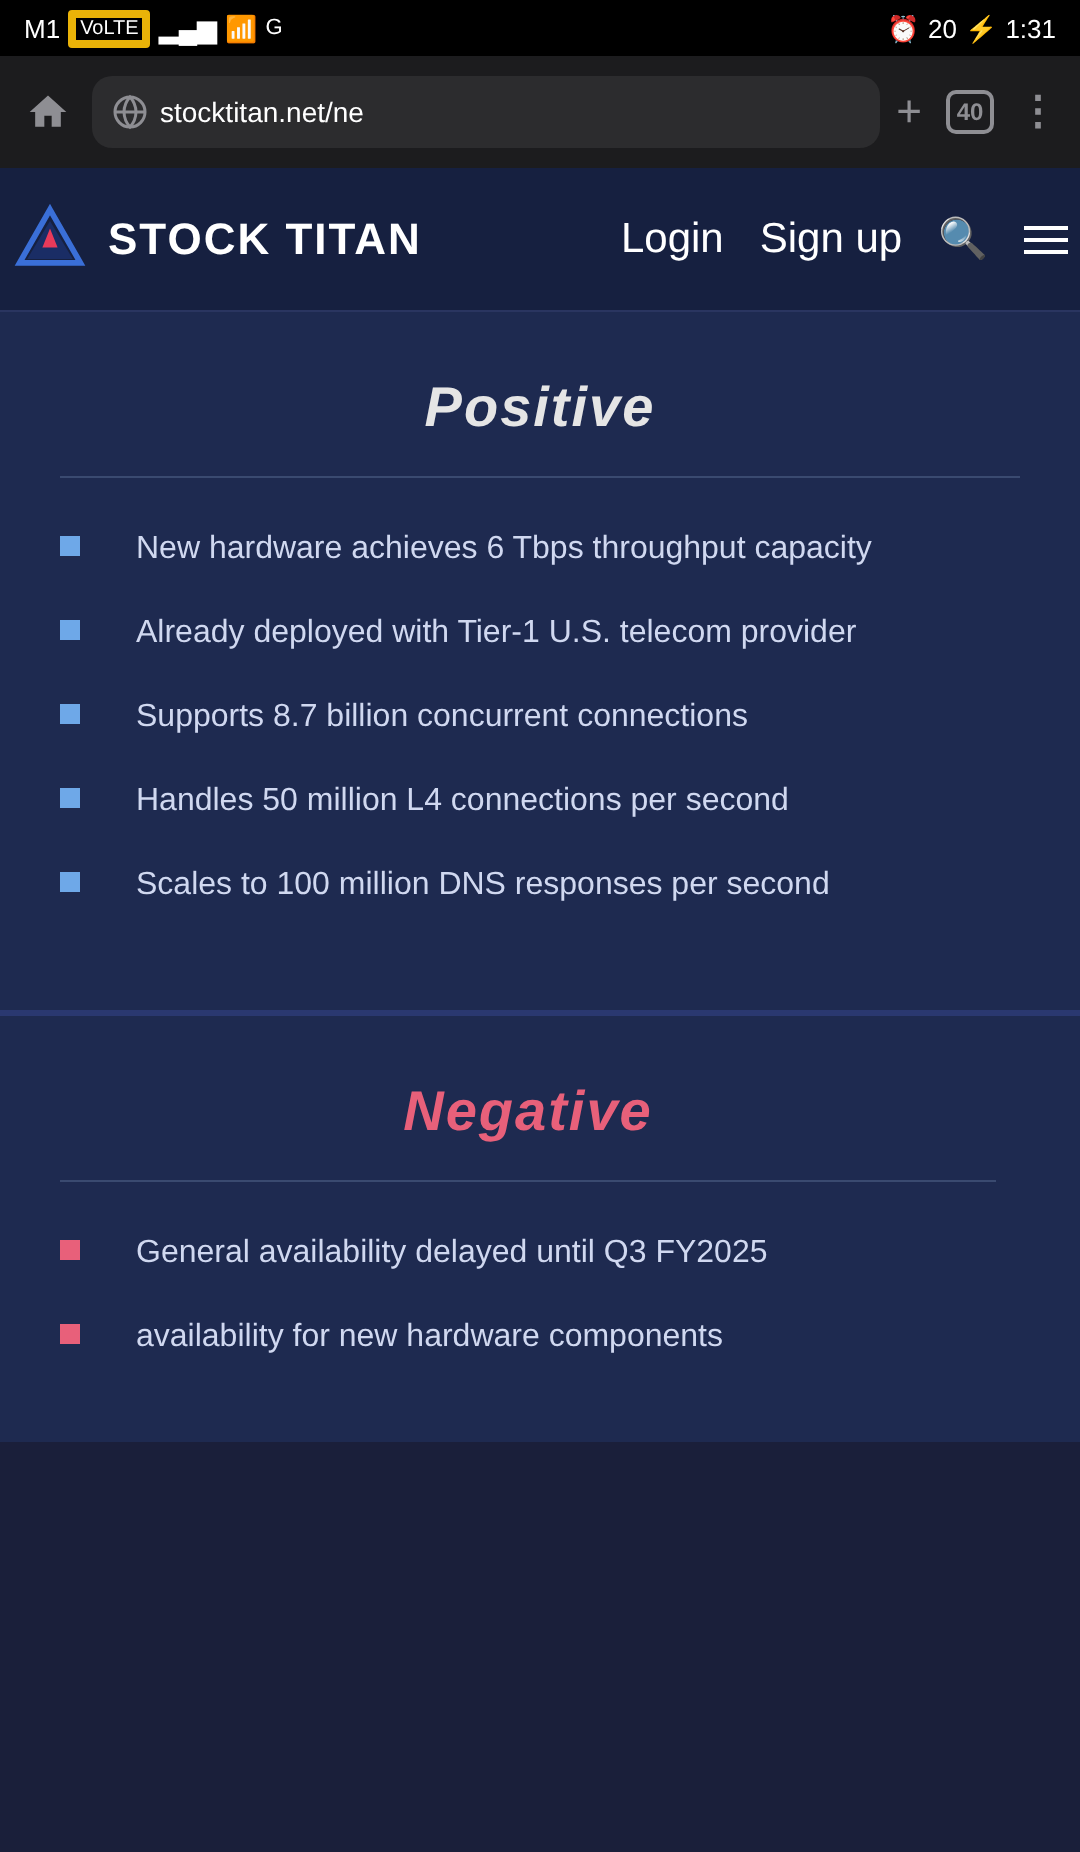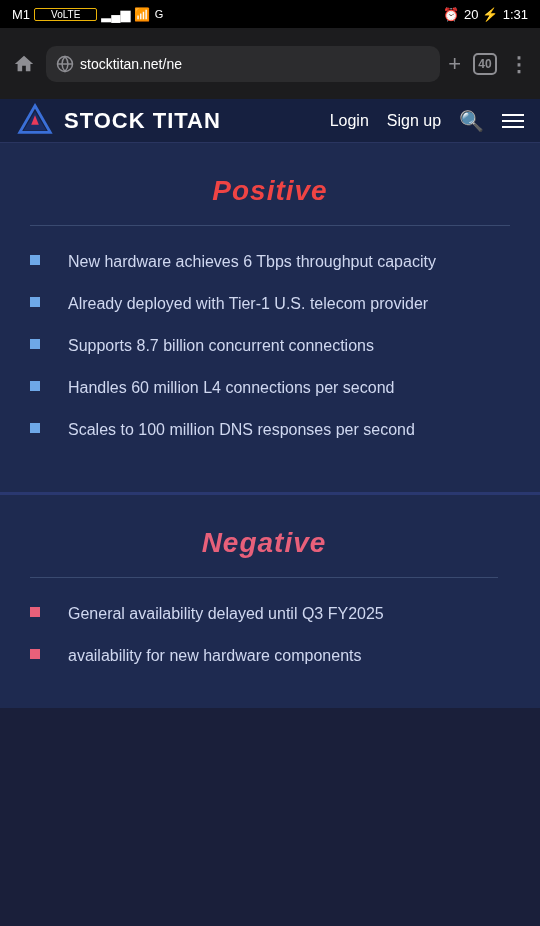--- a/index.html
+++ b/index.html
@@ -36,21 +36,21 @@
       gap: 4px;
     }
 
     
     .browser-chrome {
       background: #1c1c1e;
       padding: 8px 10px;
       display: flex;
       align-items: center;
       gap: 8px;
-      height: 71px;
+      height: 56px;
     }
     .browser-home-btn {
       width: 28px;
       height: 28px;
       display: flex;
       align-items: center;
       justify-content: center;
       flex-shrink: 0;
     }
     .browser-home-btn svg {
@@ -102,22 +102,22 @@
       font-weight: 700;
       letter-spacing: 1px;
       line-height: 1;
     }
 
     
     .navbar {
       background: #162040;
       display: flex;
       align-items: center;
-      padding: 0 16px;
-      height: 44px;
+      padding: 0 6px;
+      height: 72px;
       border-bottom: 1px solid #2a3560;
     }
     .navbar-brand {
       display: flex;
       align-items: center;
       gap: 10px;
       flex: 1;
     }
     .navbar-logo {
       width: 38px;
@@ -130,21 +130,21 @@
       letter-spacing: 1px;
       text-transform: uppercase;
     }
     .navbar-actions {
       display: flex;
       align-items: center;
       gap: 18px;
     }
     .nav-link {
       color: #fff;
-      font-size: 16px;
+      font-size: 21px;
       font-weight: 500;
       text-decoration: none;
     }
     .nav-icon {
       color: #fff;
       font-size: 20px;
       cursor: pointer;
     }
     .hamburger {
       display: flex;
@@ -178,21 +178,21 @@
 
     .section-title {
       text-align: center;
       font-size: 28px;
       font-weight: 800;
       letter-spacing: 1px;
       margin-bottom: 18px;
       font-style: italic;
     }
     .section-title.positive {
-      color: #ef4444;
+      color: #e5e5e5;
     }
     .section-title.negative {
       color: #e8607a;
     }
 
     .divider {
       height: 1px;
       background: #3a4a70;
       margin-bottom: 24px;
     }
@@ -223,21 +223,21 @@
     .bullet-square.negative {
       background: #e8607a;
     }
   </style>
 </head>
 <body>
 
 <div class="status-bar">
   <div class="status-left">
     <span>M1</span>
-    <span style="border:1px solid #eab308; border-radius:2px; font-size:10px; padding:0 16px;">VoLTE</span>
+    <span style="border:4px solid #eab308; border-radius:2px; font-size:10px; padding:0 2px;">VoLTE</span>
     <span>▂▄▆</span>
     <span>📶</span>
     <span style="font-size:11px;">G</span>
   </div>
   <div class="status-right">
     <span>⏰</span>
     <span>20</span>
     <span>⚡</span>
     <span>1:31</span>
   </div>
@@ -299,21 +299,21 @@
       <li>
         <span class="bullet-square"></span>
         <span>Already deployed with Tier-1 U.S. telecom provider</span>
       </li>
       <li>
         <span class="bullet-square"></span>
         <span>Supports 8.7 billion concurrent connections</span>
       </li>
       <li>
         <span class="bullet-square"></span>
-        <span>Handles 60 million L4 connections per second</span>
+        <span>Handles 50 million L4 connections per second</span>
       </li>
       <li>
         <span class="bullet-square"></span>
         <span>Scales to 100 million DNS responses per second</span>
       </li>
     </ul>
   </div>
 
   <div class="section-negative">
     <h2 class="section-title negative">Negative</h2>

